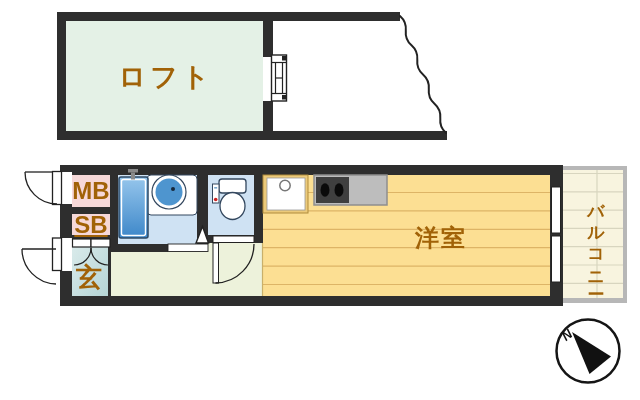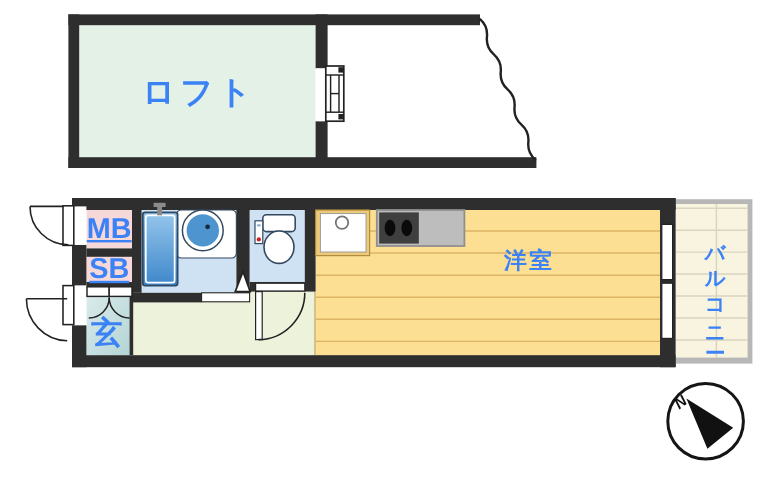--- a/index.html
+++ b/index.html
@@ -1,24 +1,24 @@
 <!DOCTYPE html>
 <html><head>
 <meta charset="utf-8">
 <style>
   html,body{margin:0;padding:0;background:#fff;}
   #plan{position:relative;width:640px;height:400px;background:#ffffff;overflow:hidden;
         font-family:"Liberation Sans","DejaVu Sans",sans-serif;}
   #plan svg{position:absolute;left:0;top:0;}
-  .label{position:absolute;transform:translate(-50%,-50%);font-weight:700;color:#3b82f6;
+  .label{position:absolute;transform:translate(-50%,-50%);font-weight:700;color:#a16207;
          white-space:nowrap;line-height:1;}
   .label-loft{font-size:27px;letter-spacing:4px;}
   .label-mb,.label-sb{font-size:24px;letter-spacing:0px;}
   .label-genkan{font-size:26px;}
-  .label-room{font-size:19px;letter-spacing:2px;}
+  .label-room{font-size:24px;letter-spacing:2px;margin-top:20px;}
   .label-size{font-size:29px;}
   .label-balcony{font-size:17px;writing-mode:vertical-rl;text-orientation:upright;
                  letter-spacing:4px;}
   .label-north{font-size:13px;transform:translate(-50%,-50%) rotate(-38deg);font-style:italic;}
 </style>
 </head>
 <body>
 
 <div id="plan">
 <svg width="640" height="400" viewBox="0 0 640 400">
@@ -180,19 +180,19 @@
     <rect x="551.5" y="236" width="9" height="46" fill="#fff" stroke="#222" stroke-width="1"></rect>
   </g>
 
   <g>
     <circle cx="588" cy="351" r="31.5" fill="#fff" stroke="#151515" stroke-width="2.5"></circle>
     <polygon points="572,332 611,356.5 589.5,374" fill="#111"></polygon>
   </g>
 </svg>
 
 <div class="label label-loft" style="left:166px;top:77px;">ロフト</div>
-<div class="label label-mb" style="left:91px;top:191px;text-decoration:underline;">MB</div>
+<div class="label label-mb" style="left:91px;top:191px;">MB</div>
 <div class="label label-sb" style="left:91px;top:225px;text-decoration:underline;">SB</div>
 <div class="label label-genkan" style="left:89px;top:277px;">玄</div>
 <div class="label label-room" style="left:441px;top:218px;">洋室</div>
 <div class="label label-balcony" style="left:596px;top:240px;">バルコニー</div>
 <div class="label label-north" style="left:567px;top:335px;color:#111;">N</div>
 </div>
 
 </body></html>

